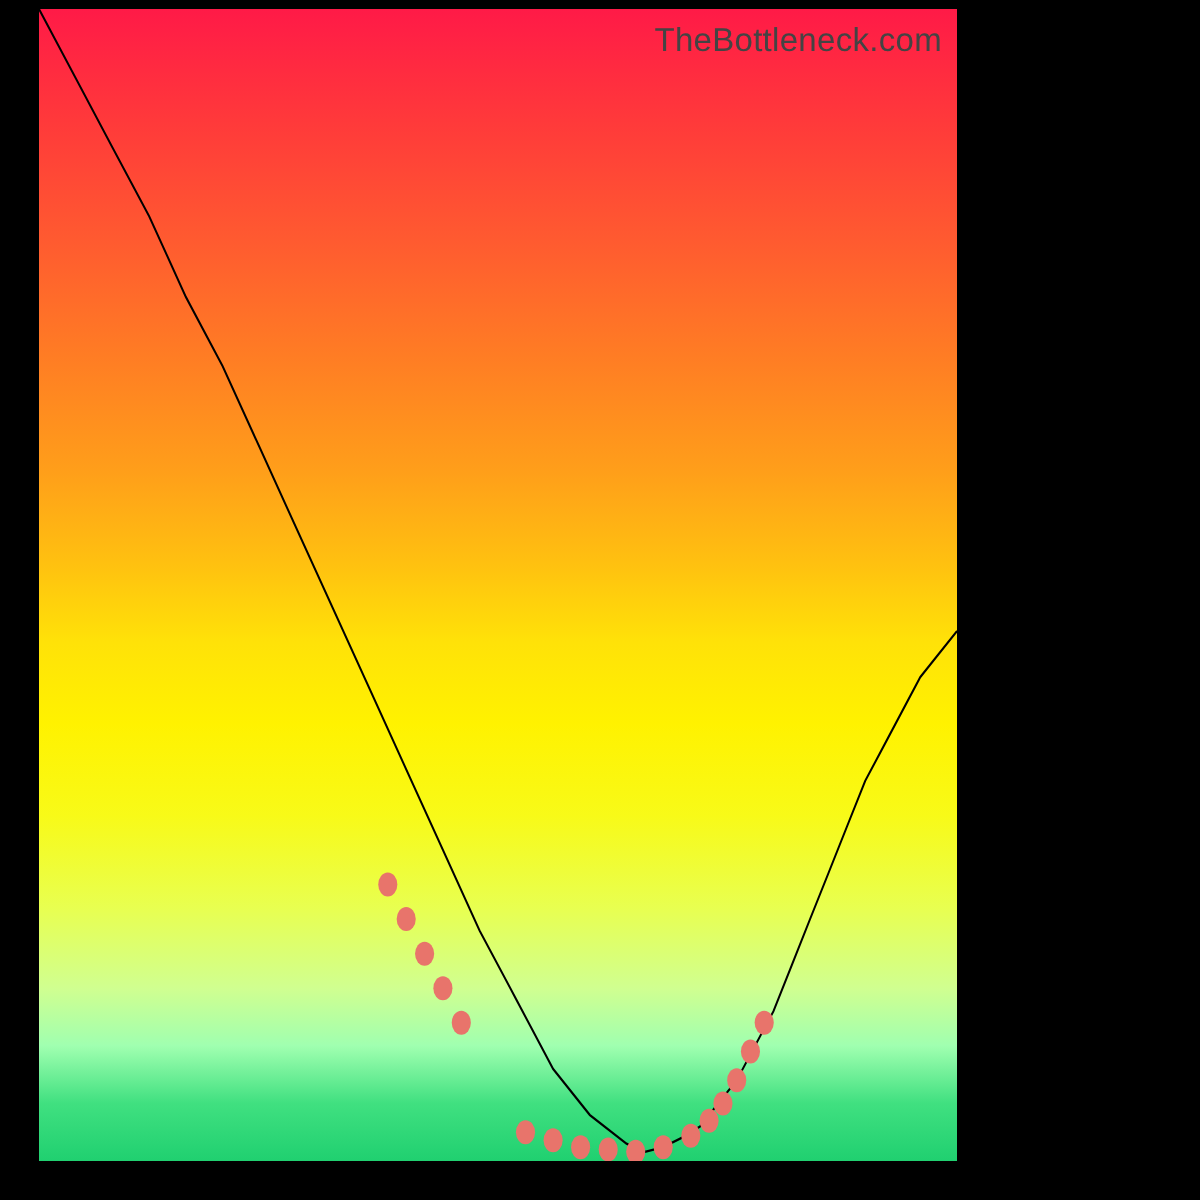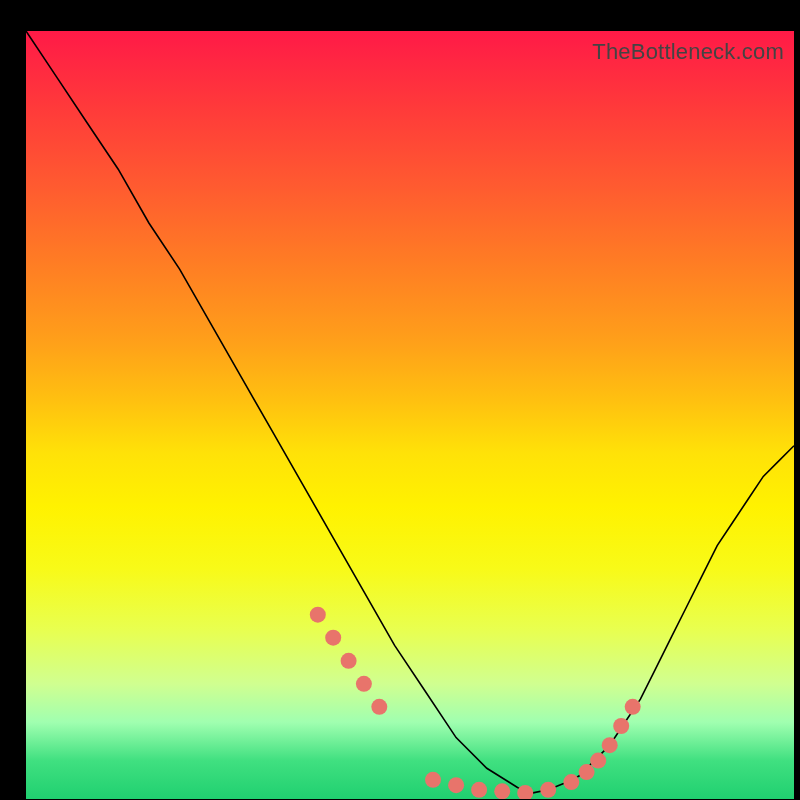--- a/index.html
+++ b/index.html
@@ -1,18 +1,18 @@
 <!DOCTYPE html>
 <html><head>
 <meta charset="utf-8">
 <style>
   * { margin: 0; padding: 0; box-sizing: border-box; }
   body { width: 800px; height: 800px; overflow: hidden; background: #000; font-family: Arial, sans-serif; }
   .chart-container { position: relative; width: 800px; height: 800px; background: #000; }
-  .plot-area { position: absolute; left: 26px; top: 6px; width: 768px; height: 768px; margin-top: 25px; }
+  .plot-area { position: absolute; left: 26px; top: 6px; width: 612px; height: 768px; }
   .gradient-bg { position: absolute; inset: 0; background: linear-gradient(to bottom,
       #ff1a47 0%,
       #ff3a3a 10%,
       #ff5a30 20%,
       #ff7c24 30%,
       #ff9e1a 40%,
       #ffc010 48%,
       #ffe208 55%,
       #fff200 62%,
       #f8fa18 70%,

